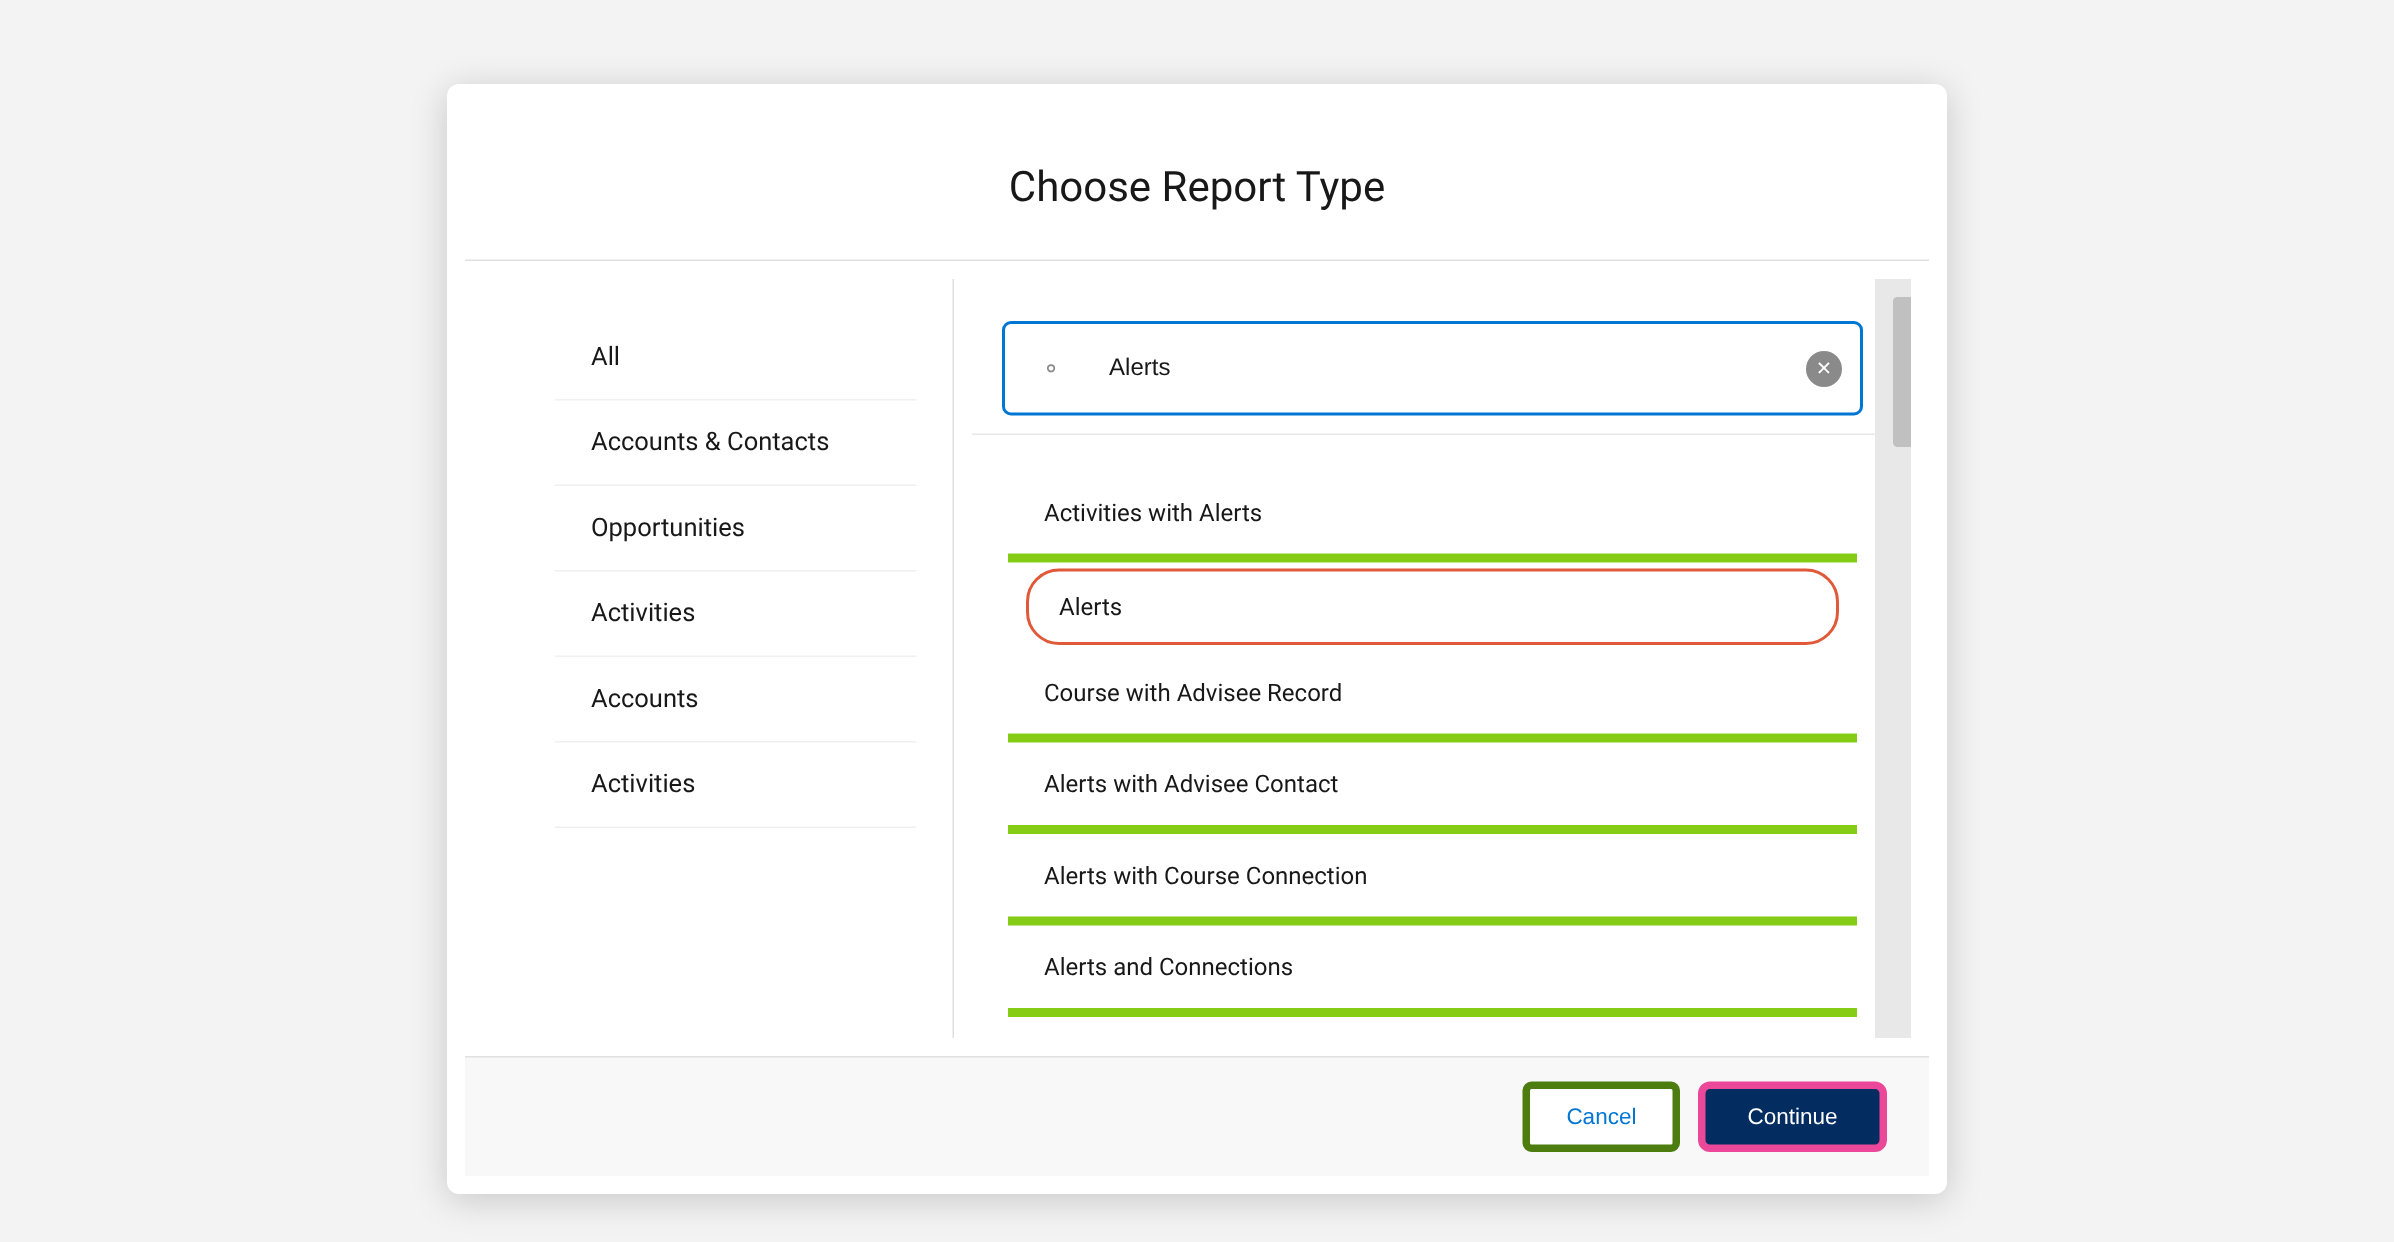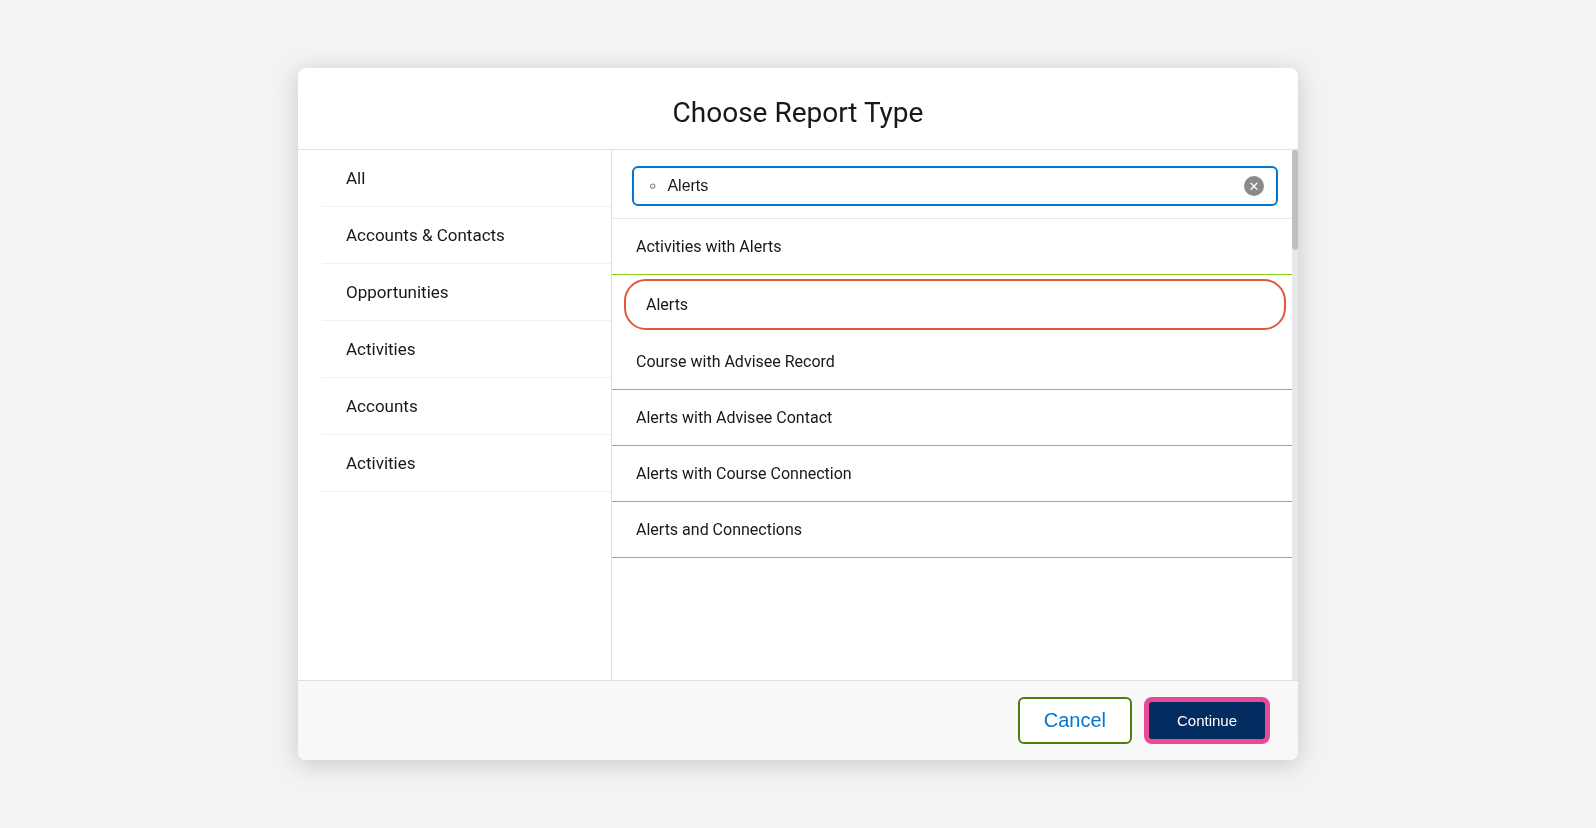--- a/index.html
+++ b/index.html
@@ -1,15 +1,15 @@
 <!DOCTYPE html>
 <html><head>
   <meta charset="utf-8">
   <style>
-    * { box-sizing: border-box; margin: 0; padding: 0; }
+    * { box-sizing: border-box; margin: 0; padding: 12px; }
 
     body {
       font-family: -apple-system, BlinkMacSystemFont, 'Segoe UI', Roboto, sans-serif;
       background: #f3f3f3;
       display: flex;
       align-items: center;
       justify-content: center;
       min-height: 100vh;
       padding: 20px;
     }
@@ -117,21 +117,21 @@
     .results-list {
       flex: 1;
       overflow-y: auto;
     }
 
     .result-item {
       padding: 18px 24px;
       font-size: 16px;
       color: #181818;
       cursor: pointer;
-      border-bottom: 1px solid #84cc16;
+      border-bottom: 6px solid #84cc16;
     }
 
     .result-item.highlighted {
       background: #fff;
       border: 2.5px solid #e05a3a;
       border-radius: 22px;
       margin: 4px 12px;
       padding: 14px 20px;
     }
 
@@ -156,22 +156,22 @@
       padding: 16px 28px;
       display: flex;
       justify-content: flex-end;
       gap: 12px;
       border-top: 1px solid #e0e0e0;
       background: #f8f8f8;
     }
 
     .btn-cancel {
       padding: 10px 24px;
-      font-size: 20px;
-      border: 2px solid #4d7c0f;
+      font-size: 15px;
+      border: 5px solid #4d7c0f;
       border-radius: 6px;
       background: #fff;
       color: #0176d3;
       cursor: pointer;
     }
 
     .btn-continue {
       padding: 10px 28px;
       font-size: 15px;
       border: 5px solid #ec4899;

